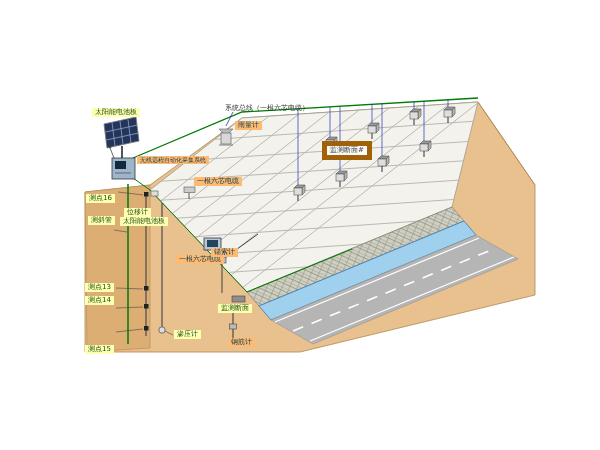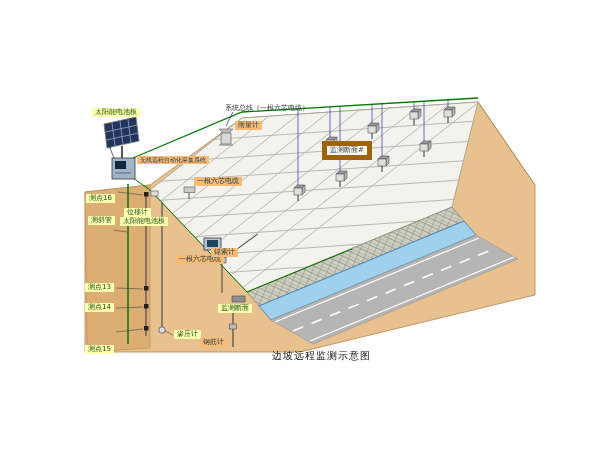--- a/index.html
+++ b/index.html
@@ -177,21 +177,20 @@
 <div class="lbl lw" style="left:322px;top:141px">监测断面#</div>
 <div class="lbl lc tiny" style="left:137px;top:156px">无线远程自动化采集系统</div>
 <div class="lbl lc" style="left:194px;top:177px">一根六芯电缆</div>
 <div class="lbl ly" style="left:124px;top:208px">位移计</div>
 <div class="lbl ly" style="left:86px;top:194px">测点16</div>
 <div class="lbl ly" style="left:88px;top:216px">测斜管</div>
 <div class="lbl ly" style="left:120px;top:217px">太阳能电池板</div>
 <div class="lbl lc" style="left:176px;top:255px">一根六芯电缆</div>
 <div class="lbl lc" style="left:211px;top:248px">锚索计</div>
 <div class="lbl ly" style="left:85px;top:283px">测点13</div>
-<div class="lbl ly" style="left:85px;top:303px">测点14</div>
+<div class="lbl ly" style="left:85px;top:296px">测点14</div>
 <div class="lbl ly" style="left:85px;top:345px">测点15</div>
 <div class="lbl ly" style="left:218px;top:304px">监测断面</div>
 <div class="lbl ly" style="left:174px;top:330px">渗压计</div>
-<div class="lbl lc" style="left:200px;top:338px">钢筋计</div>
+<div class="lbl lc" style="left:228px;top:338px">钢筋计</div>
 
-<div class="caption" style="left:272px;top:349px">边坡远程监测示意图</div>
 
 </div>
 
 </body></html>

